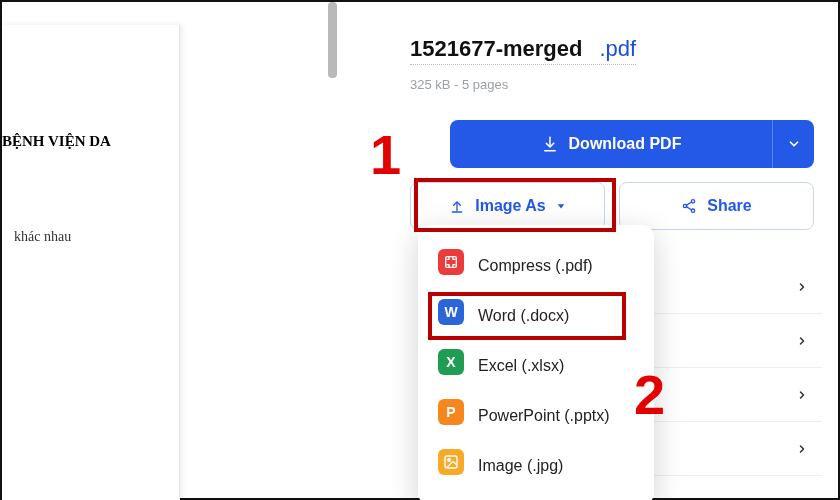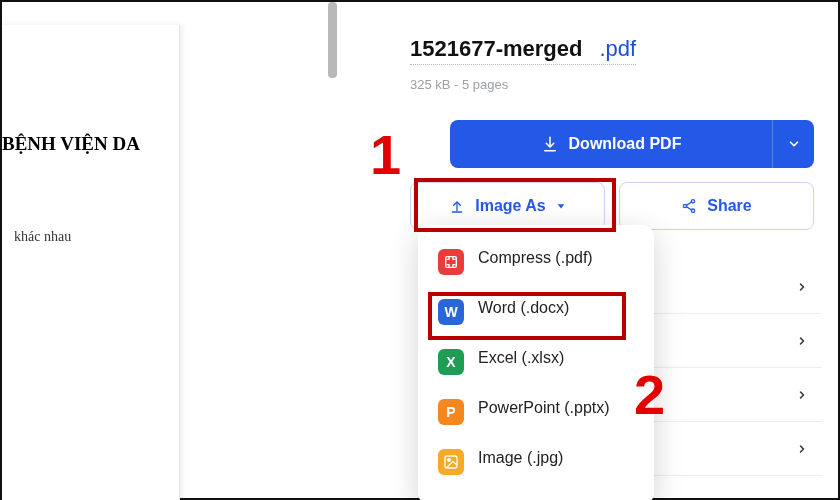--- a/index.html
+++ b/index.html
@@ -1,39 +1,39 @@
 <!DOCTYPE html>
 <html><head>
 <meta charset="utf-8">
 <style>
   * { box-sizing: border-box; margin: 0; padding: 0; }
   html, body { width: 840px; height: 500px; overflow: hidden; font-family: -apple-system, BlinkMacSystemFont, "Segoe UI", Arial, sans-serif; background: #fff; }
   .stage { position: relative; width: 840px; height: 500px; border: 2px solid #111; background: #fff; }
   
   .doc-pane { position: absolute; left: 0; top: 23px; width: 178px; height: 477px; background: #fff; border-right: 1px solid #e5e5e5; box-shadow: 2px 0 6px rgba(0,0,0,0.08); }
-  .doc-title { position: absolute; top: 108px; left: 0; font-size: 19px; font-weight: 700; font-family: "Times New Roman", serif; color: #000; white-space: nowrap; }
+  .doc-title { position: absolute; top: 108px; left: 0; font-size: 15px; font-weight: 700; font-family: "Times New Roman", serif; color: #000; white-space: nowrap; }
   .doc-body { position: absolute; top: 204px; left: 12px; font-size: 14px; font-family: "Times New Roman", serif; color: #333; }
   
   .vscroll-track { position: absolute; left: 326px; top: 0; width: 9px; height: 76px; background: #b9b9b9; border-radius: 4px; }
   
   .right { position: absolute; left: 408px; top: 34px; width: 420px; }
   .fname { font-size: 22px; font-weight: 700; color: #111; display: inline; }
   .fext { font-size: 22px; font-weight: 400; color: #1d4ed8; padding-left: 17px; }
   .fname-wrap { border-bottom: 1px dotted #bbb; display: inline-block; padding-bottom: 2px; }
   .meta { margin-top: 12px; font-size: 13px; color: #9aa0a6; }
   
   .dl-row { margin-top: 28px; display: flex; width: 404px; }
   .dl-btn { flex: 1 1 auto; height: 48px; background: #2459e7; color: #fff; border: none; border-radius: 8px 0 0 8px; font-size: 16px; font-weight: 700; display: flex; align-items: center; justify-content: center; gap: 10px; cursor: pointer; margin-left: 40px; }
   .dl-caret { width: 42px; height: 48px; background: #2459e7; border: none; border-left: 1px solid rgba(255,255,255,0.25); border-radius: 0 8px 8px 0; display: flex; align-items: center; justify-content: center; cursor: pointer; }
   
   .es-row { margin-top: 14px; display: flex; gap: 14px; width: 404px; }
   .pill { flex: 1 1 0; height: 48px; background: #fff; border: 1px solid #c9d4f5; border-radius: 8px; color: #2459e7; font-size: 16px; font-weight: 700; display: flex; align-items: center; justify-content: center; gap: 10px; cursor: pointer; }
   
   .menu { position: absolute; left: 416px; top: 223px; width: 236px; background: #fff; border-radius: 12px; box-shadow: 0 8px 30px rgba(0,0,0,0.18); padding: 12px 0 18px 0; z-index: 5; }
-  .menu-item { display: flex; align-items: flex-start; gap: 14px; padding: 12px 20px; font-size: 16px; color: #222; cursor: pointer; }
+  .menu-item { display: flex; align-items: flex-end; gap: 14px; padding: 12px 20px; font-size: 16px; color: #222; cursor: pointer; }
   .menu-icon { width: 26px; height: 26px; border-radius: 6px; display: flex; align-items: center; justify-content: center; font-size: 14px; font-weight: 700; color: #fff; flex: 0 0 26px; }
   .ic-compress { background: #eb3b3b; }
   .ic-word { background: #2b66d9; }
   .ic-excel { background: #1f9d55; }
   .ic-ppt { background: #f6871f; }
   .ic-image { background: #f7a928; }
   
   .bg-rows { position: absolute; left: 416px; top: 258px; width: 404px; }
   .bg-row { height: 54px; border-bottom: 1px solid #eee; display: flex; align-items: center; justify-content: flex-end; padding-right: 14px; }
   .chev { color: #555; }

